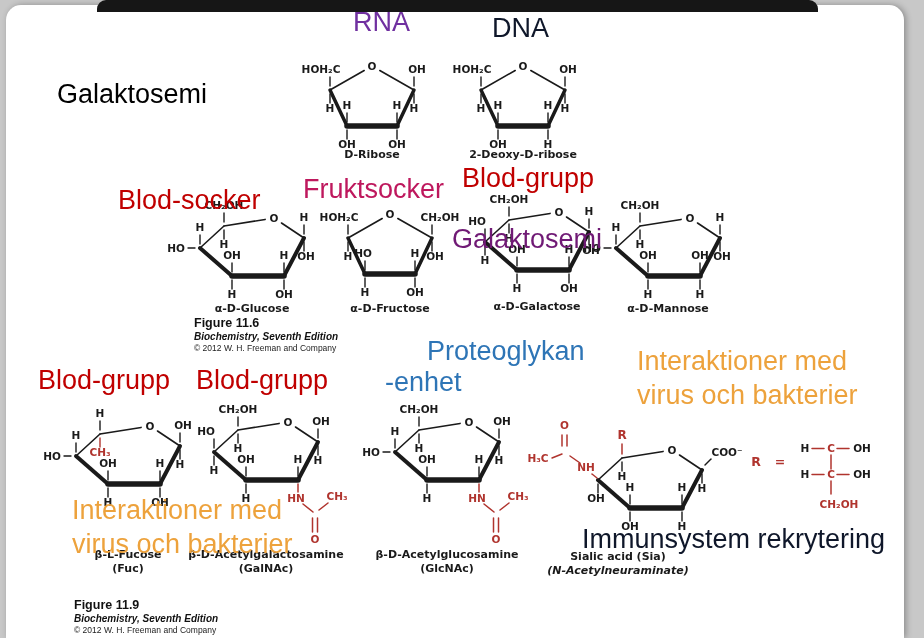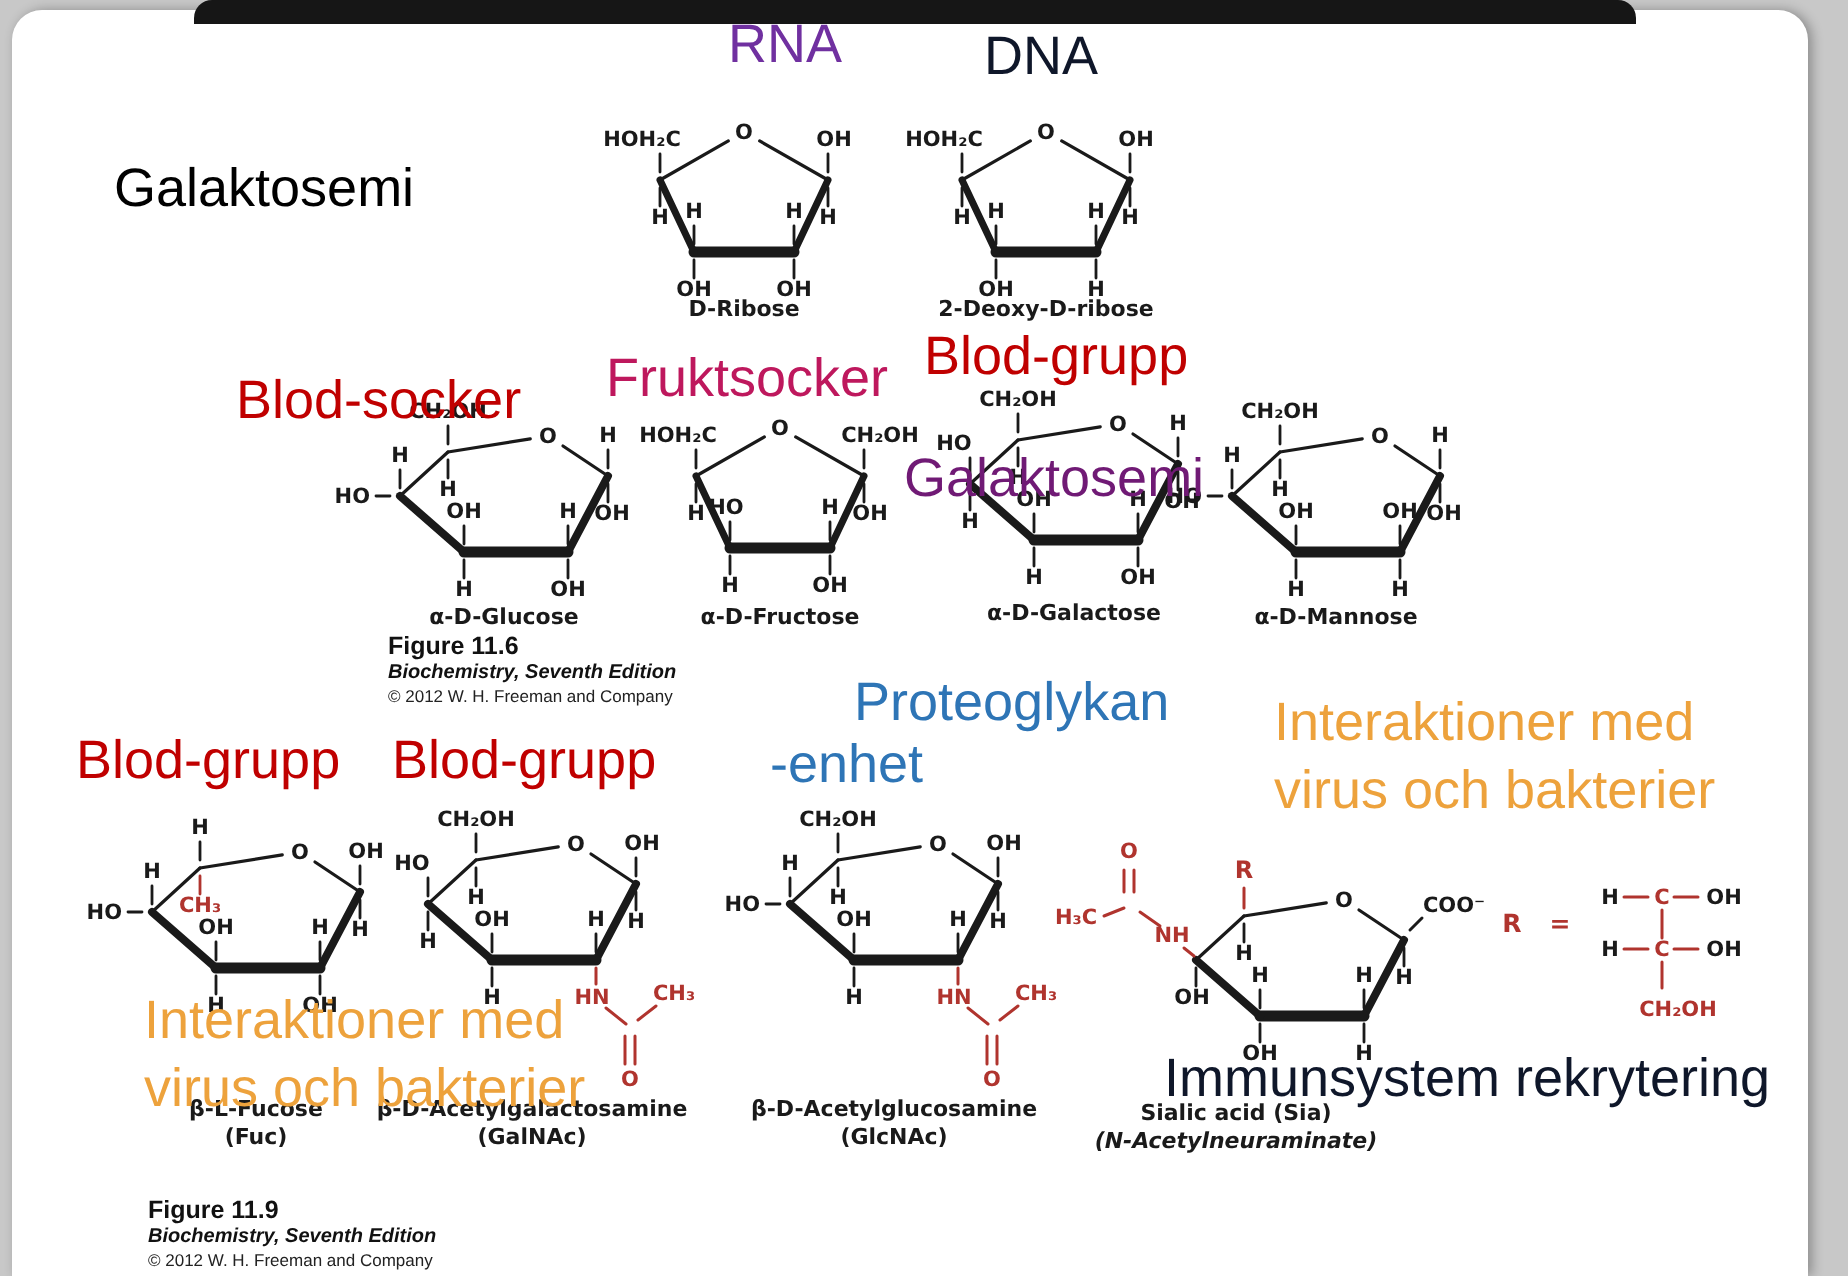--- a/index.html
+++ b/index.html
@@ -352,21 +352,21 @@
       <div class="fb">Biochemistry, Seventh Edition</div>
       <div class="fc">© 2012 W. H. Freeman and Company</div>
     </div>
     <div class="figcap" style="left: 74px; top: 598px;">
       <div class="ft">Figure 11.9</div>
       <div class="fb">Biochemistry, Seventh Edition</div>
       <div class="fc">© 2012 W. H. Freeman and Company</div>
     </div>
   </div>
 <div id="annotations-layer">
-    <div class="ann" style="left: 364px; top: 8px; color: rgb(112, 48, 160);">RNA</div>
+    <div class="ann" style="left: 353px; top: 8px; color: rgb(112, 48, 160);">RNA</div>
     <div class="ann" style="left: 492px; top: 14px; color: #0f172a;">DNA</div>
     <div class="ann" style="left: 57px; top: 80px; color: rgb(0, 0, 0);">Galaktosemi</div>
     <div class="ann" style="left: 118px; top: 186px; color: rgb(192, 0, 0);">Blod-socker</div>
     <div class="ann" style="left: 303px; top: 175px; color: #be185d;">Fruktsocker</div>
     <div class="ann" style="left: 462px; top: 164px; color: rgb(192, 0, 0);">Blod-grupp</div>
     <div class="ann" style="left: 452px; top: 225px; color: #701a75;">Galaktosemi</div>
     <div class="ann" style="left: 385px; top: 337px; color: rgb(46, 117, 182); margin-left: 42px;">Proteoglykan</div>
     <div class="ann" style="left: 385px; top: 368px; color: rgb(46, 117, 182);">-enhet</div>
     <div class="ann" style="left: 38px; top: 366px; color: rgb(192, 0, 0);">Blod-grupp</div>
     <div class="ann" style="left: 196px; top: 366px; color: rgb(192, 0, 0);">Blod-grupp</div>

